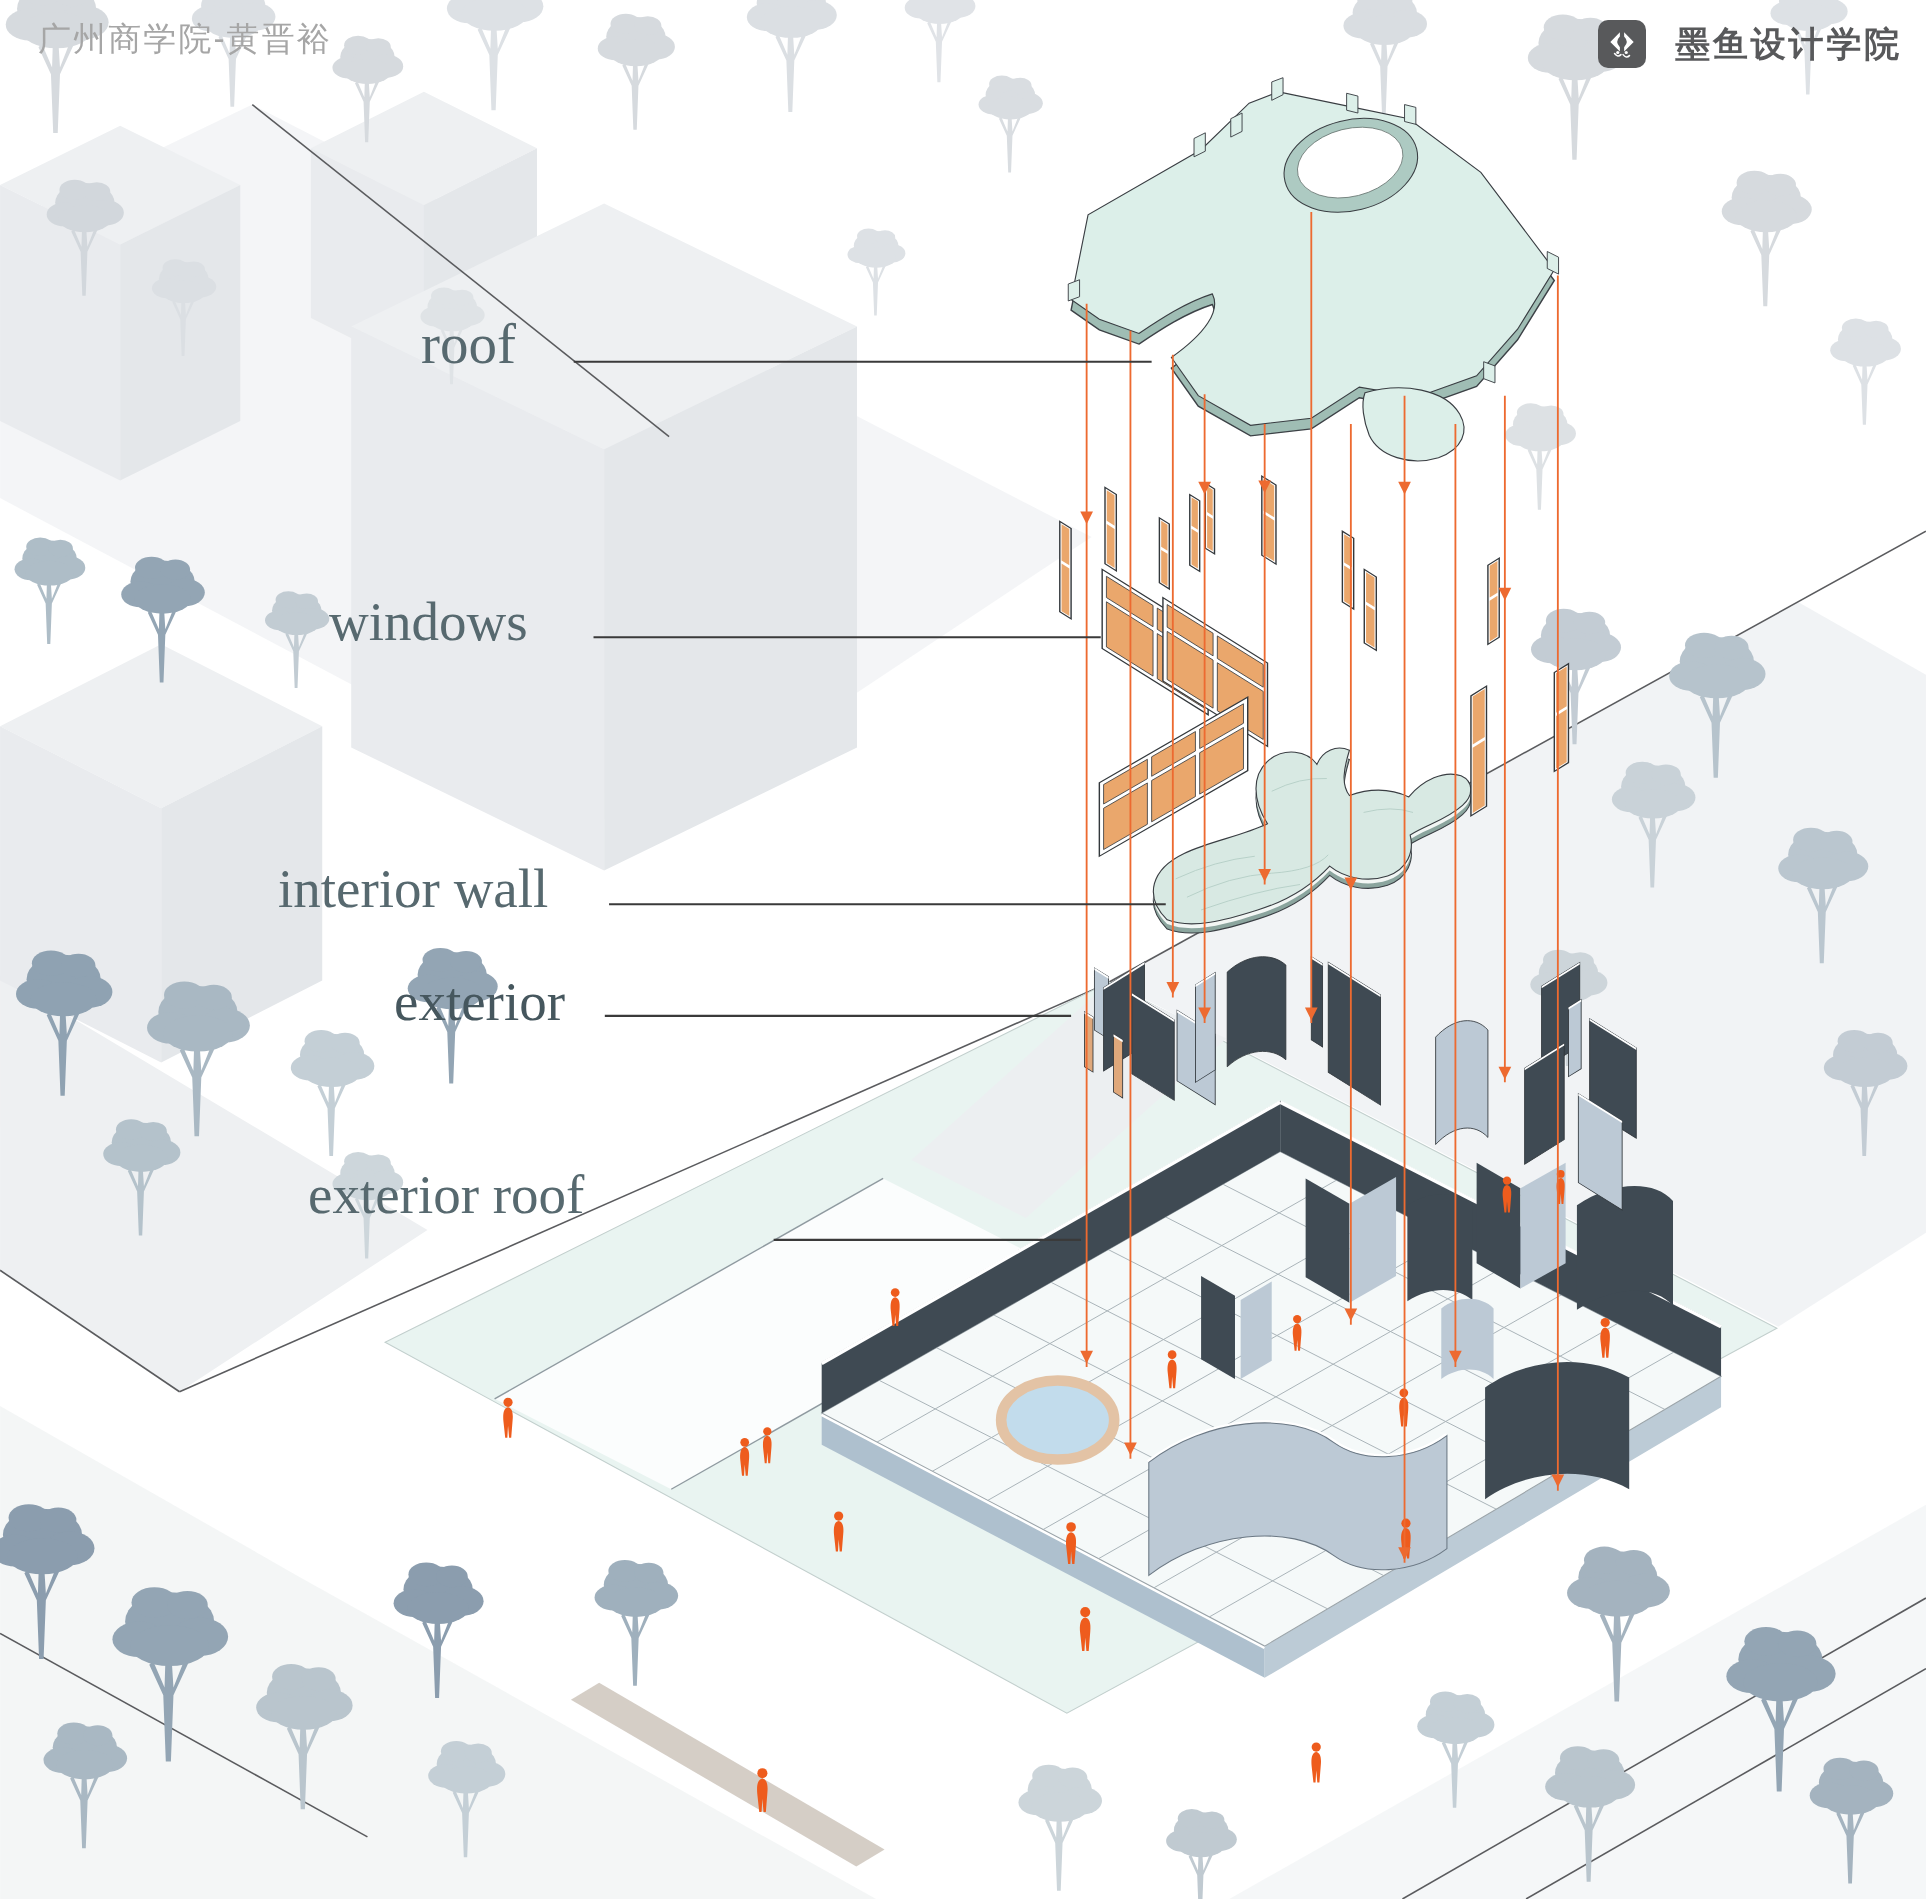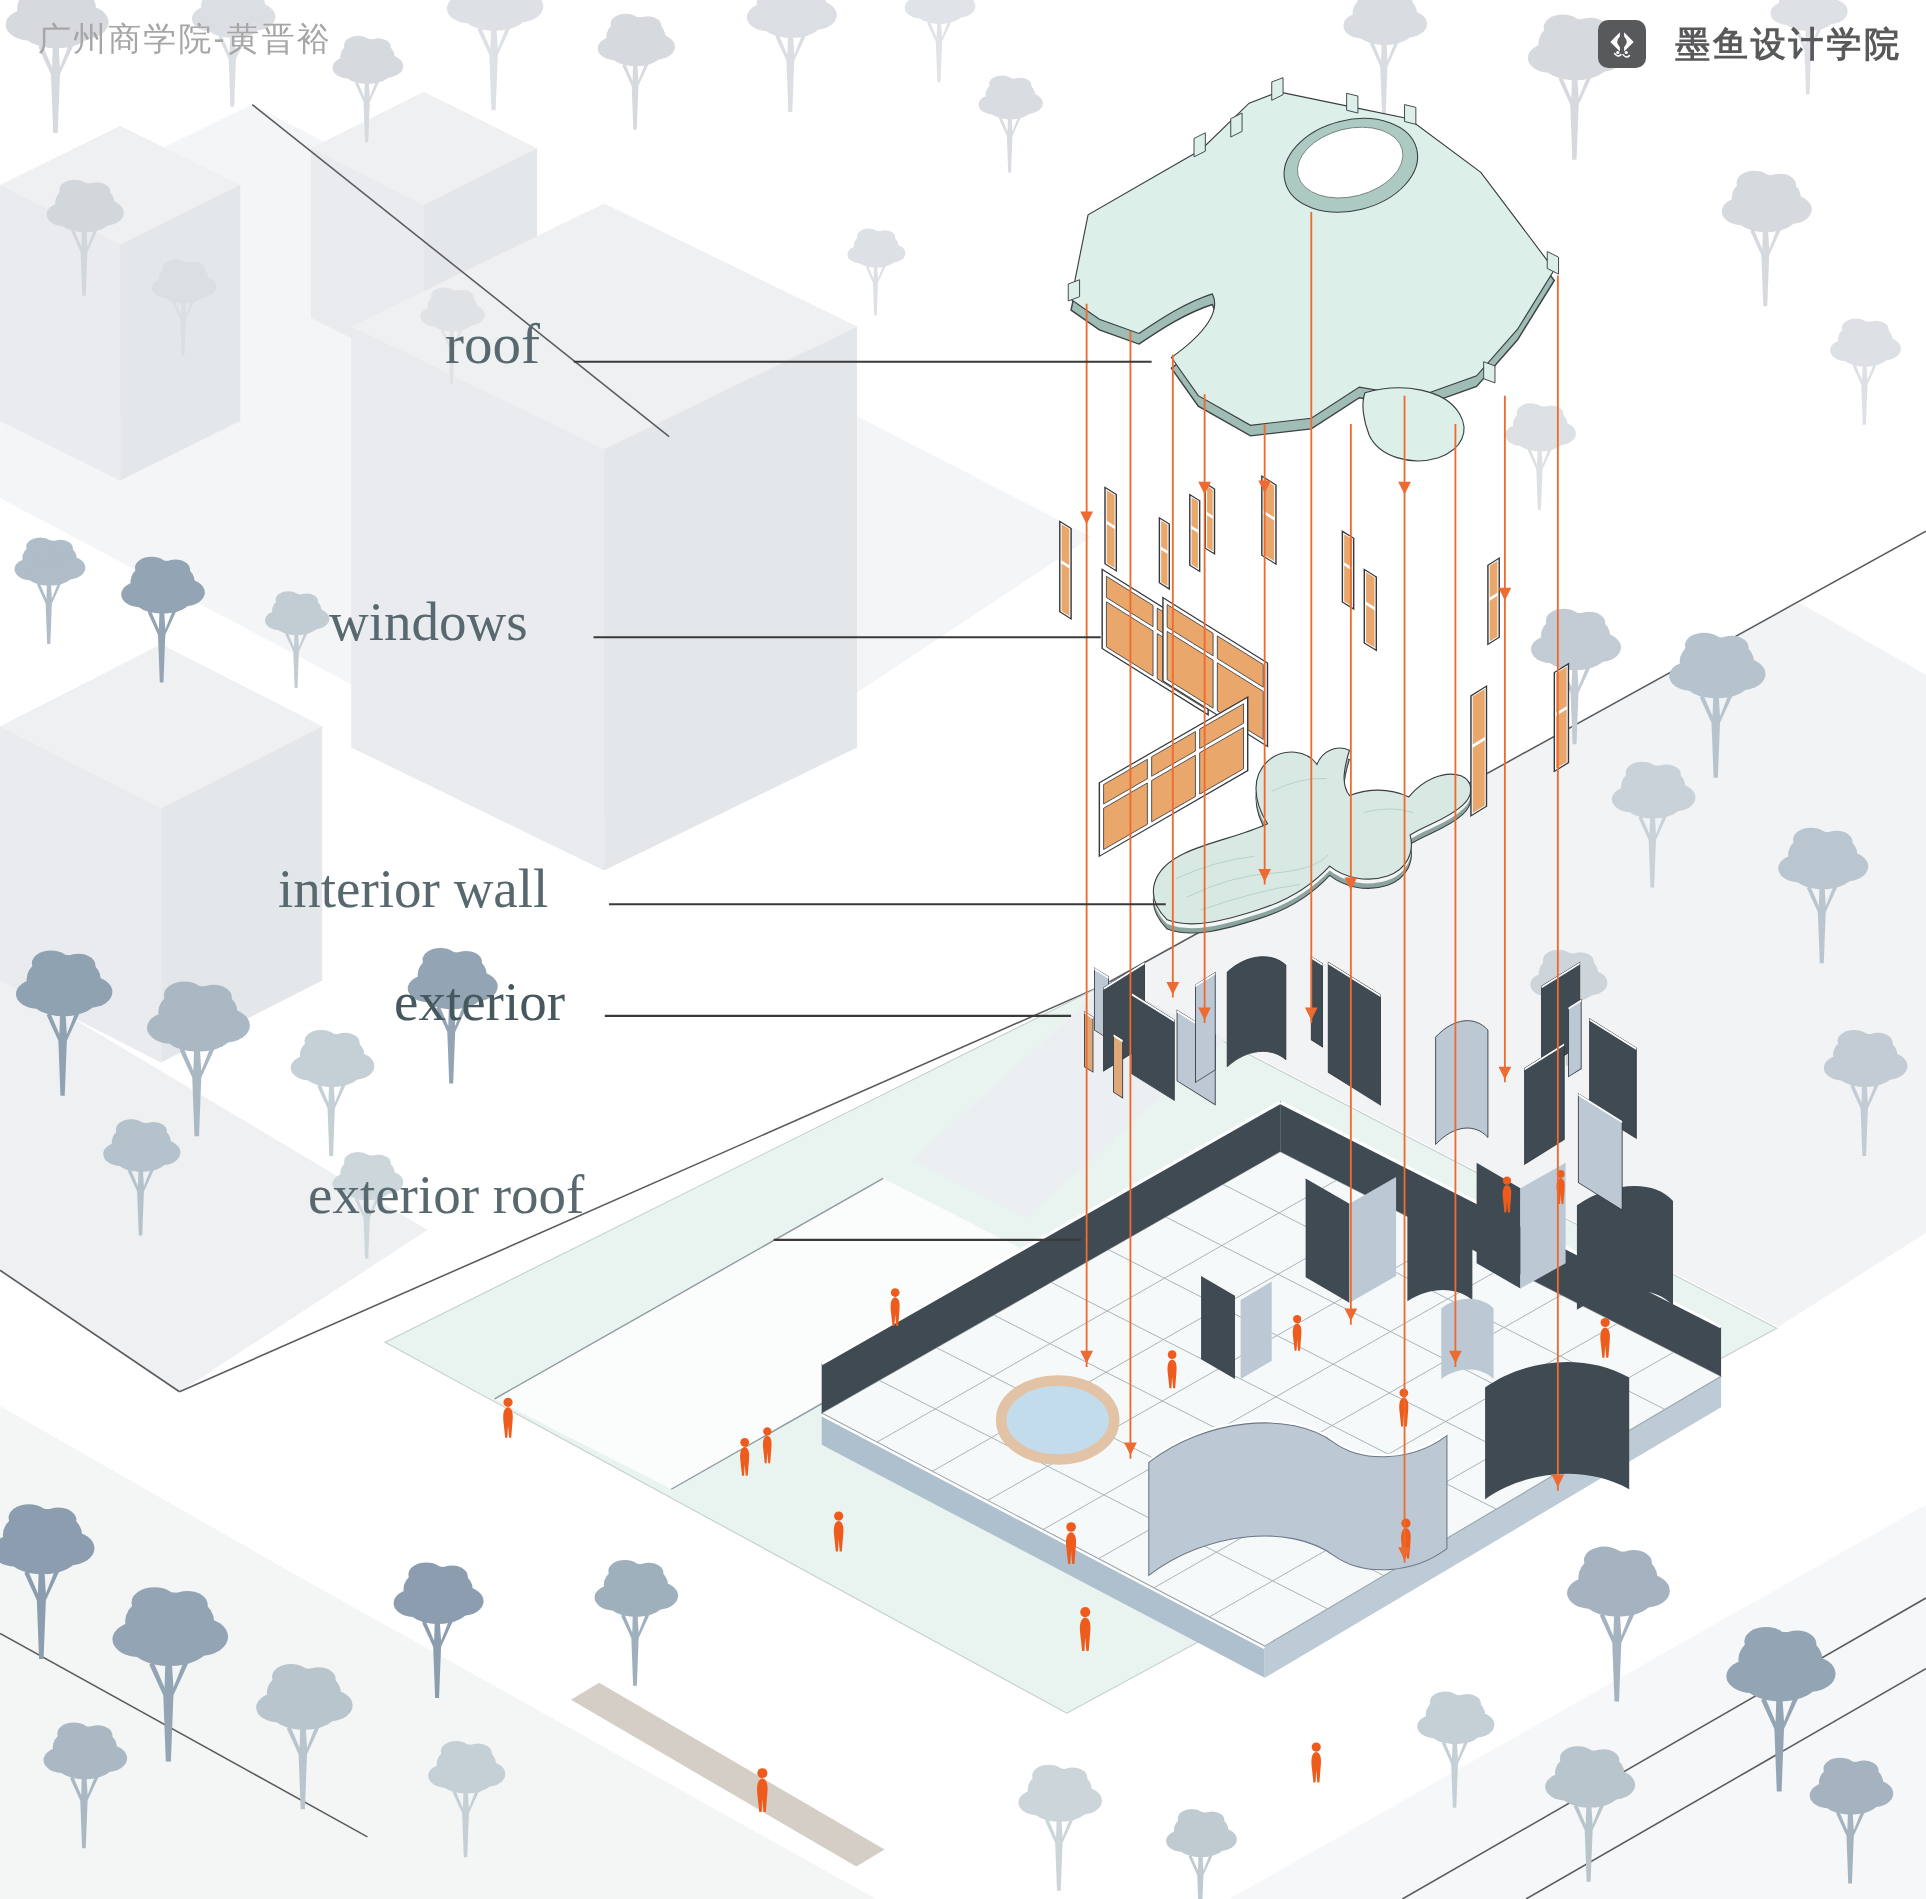--- a/index.html
+++ b/index.html
@@ -1,21 +1,21 @@
 <!DOCTYPE html>
 <html style="--label-text: #57696f; --header-text: #a6a6a6; --logo-gray: #58595b; --accent-orange: #ed6a30; --people-orange: #ee5c1d; --roof-mint: #dcefe9; --roof-edge: #9fbdb4; --blob-mint: #d8e9e3; --blob-edge: #8ba59e; --contour-line: #b7d0c8; --window-orange: #eaa76c; --outline-dark: #33383c; --wall-dark: #3f4a53; --wall-light: #bcc9d5; --wall-tan: #dfa87b; --ground-mint: #e9f4f1; --floor-white: #f5f9f9; --grid-line: #a9b3b8; --plinth-blue: #aec0ce; --pool-blue: #c2dcec; --pool-rim: #e3c3a5; --leader-black: #3a3a3a; --tree-light: #d6dade; --tree-mid: #b7c3cc; --tree-blue: #9aabb9; --tree-dark: #8496a7; --building-top: #eef0f2; --building-side: #e6e9ec; --backdrop-gray: #f0f1f4;font-size:11.3px"><head>
 <meta charset="utf-8">
 <style>
   html,body{margin:0;padding:0;background:#ffffff}
   #stage{position:relative;width:1926px;height:1899px;overflow:hidden;background:#fff;
          font-family:"Liberation Sans",sans-serif}
   #scene{position:absolute;left:0;top:0;width:100%;height:100%;display:block}
   .label{position:absolute;font-family:"Liberation Serif","DejaVu Serif",serif;
          color:var(--label-text,#57696f);white-space:nowrap;line-height:1}
-  #label-roof{left:445px;top:315px;font-size:57px}
+  #label-roof{left:421px;top:315px;font-size:57px}
   #label-windows{left:329px;top:594px;font-size:55px}
   #label-interior-wall{left:278px;top:861px;font-size:55px}
   #label-ceiling{left:394px;top:974px;font-size:55px;color:#46575e}
   #label-exterior-wall{left:308px;top:1167px;font-size:55px}
   .site-title{position:absolute;left:38px;top:17px;font-size:33px;letter-spacing:2.1px;
               color:var(--header-text,#a6a6a6)}
   .logo{position:absolute;right:24px;top:20px;display:flex;align-items:center;gap:29px}
   .logo-badge{width:48px;height:48px;border-radius:10px;background:var(--logo-gray,#58595b);
               display:flex;align-items:center;justify-content:center}
   .logo-text{font-size:35px;font-weight:bold;letter-spacing:2.8px;color:var(--logo-gray,#58595b)}

